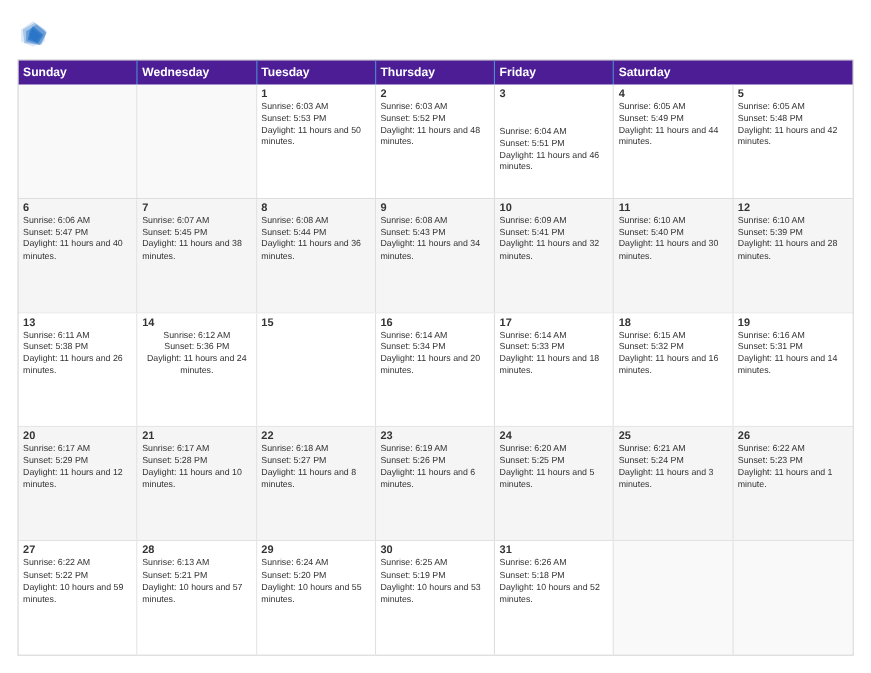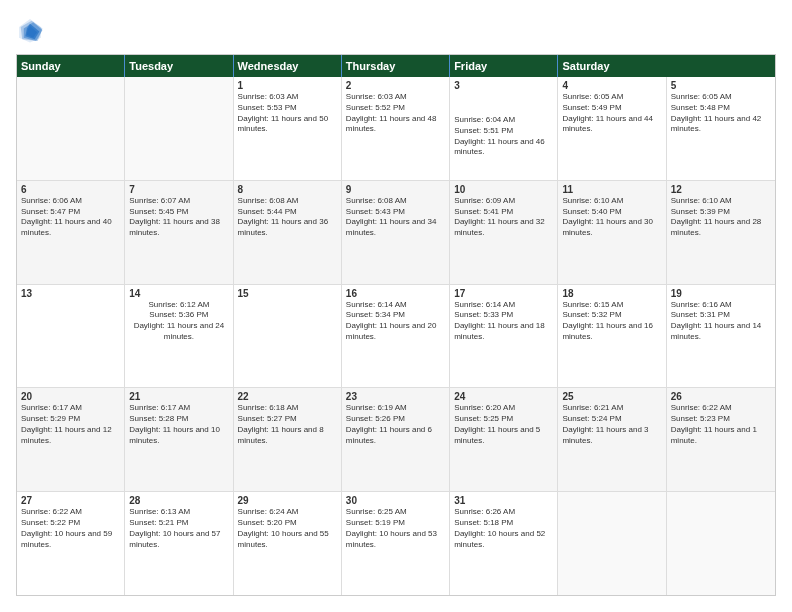--- a/index.html
+++ b/index.html
@@ -63,21 +63,21 @@
     }
     .calendar {
       flex: 1;
       border: 1px solid #ccc;
       display: flex;
       flex-direction: column;
     }
     .day-headers {
       display: grid;
       grid-template-columns: repeat(7, 1fr);
-      background: #14532d;
+      background: #4c1d95;
     }
     .day-header {
       color: #fff;
       font-size: 11px;
       font-weight: bold;
       padding: 5px 4px;
       text-align: left;
       border-right: 1px solid #4a8dd0;
     }
     .day-header:last-child { border-right: none; }
@@ -137,22 +137,22 @@
     </div>
     <div class="title-area">
       <div class="month-title"></div>
       <div class="subtitle"></div>
     </div>
   </div>
 
   <div class="calendar">
     <div class="day-headers">
     <div class="day-header">Sunday</div>
+        <div class="day-header">Wednesday</div>
         <div class="day-header">Tuesday</div>
-        <div class="day-header">Wednesday</div>
         <div class="day-header">Thursday</div>
         <div class="day-header">Friday</div>
         <div class="day-header">Saturday</div>
       </div>
     <div class="calendar-body">
     <div class="week-row">
           <div class="day-cell empty"></div>
           <div class="day-cell empty"></div>
           <div class="day-cell">
             <span class="day-number">1</span>
@@ -225,20 +225,23 @@
           <div class="day-cell alt-bg">
             <span class="day-number">12</span>
             <div class="day-info" style="white-space: pre-line;">Sunrise: 6:10 AM
 Sunset: 5:39 PM
 Daylight: 11 hours and 28 minutes.</div>
           </div>
         </div>
         <div class="week-row">
           <div class="day-cell">
             <span class="day-number">13</span>
+            <div class="day-info" style="white-space: pre-line;">Sunrise: 6:11 AM
+Sunset: 5:38 PM
+Daylight: 11 hours and 26 minutes.</div>
           </div>
           <div class="day-cell">
             <span class="day-number">14</span>
             <div class="day-info" style="white-space: pre-line; text-align: center;">Sunrise: 6:12 AM
 Sunset: 5:36 PM
 Daylight: 11 hours and 24 minutes.</div>
           </div>
           <div class="day-cell">
             <span class="day-number">15</span>
           </div>

